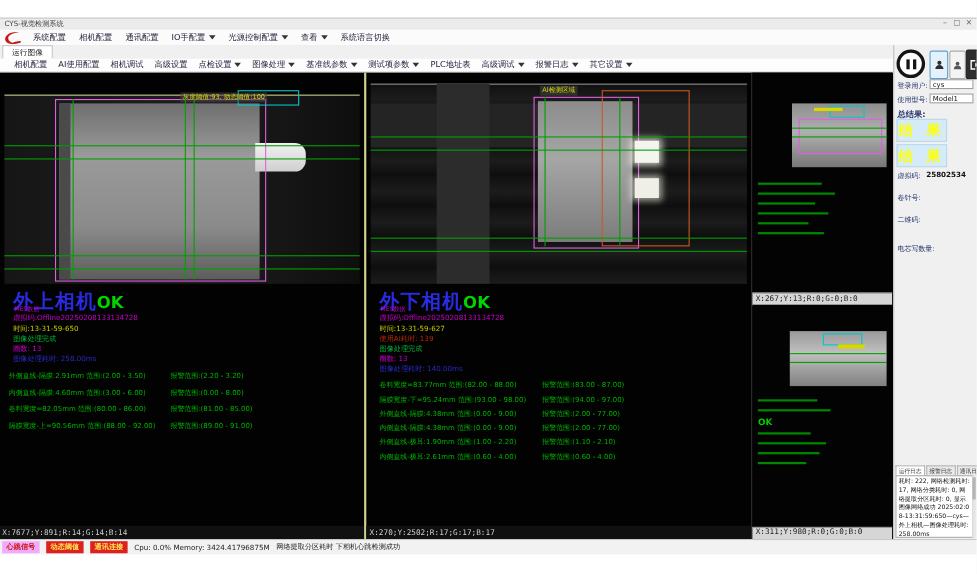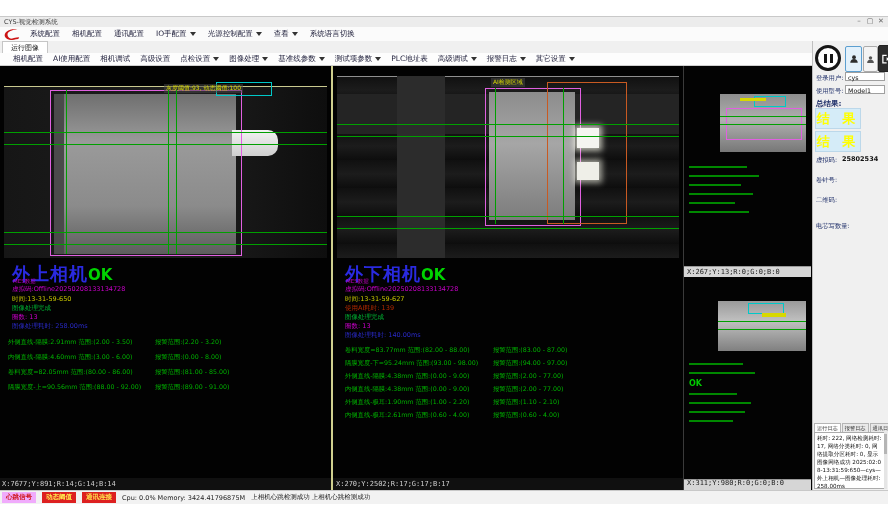--- a/index.html
+++ b/index.html
@@ -354,16 +354,16 @@
   </div>
   <div class="abs scrollbar" style="left:884px;top:432px;width:3px;height:57px;">
     <div class="scroll-thumb" style="width:3px;height:20px;margin-top:2px;"></div>
   </div>
 
   <div class="abs statusbar">
     <span class="badge yellow">心跳信号</span>
     <span class="badge red">动态阈值</span>
     <span class="badge red">通讯连接</span>
     <span class="sb-text">Cpu: 0.0% Memory: 3424.41796875M</span>
-    <span class="sb-text">上相机心跳检测成功    上相机心跳检测成功</span>
+    <span class="sb-text">网络提取分区耗时    下相机心跳检测成功</span>
   </div>
 
 </div>
 
 </body></html>

